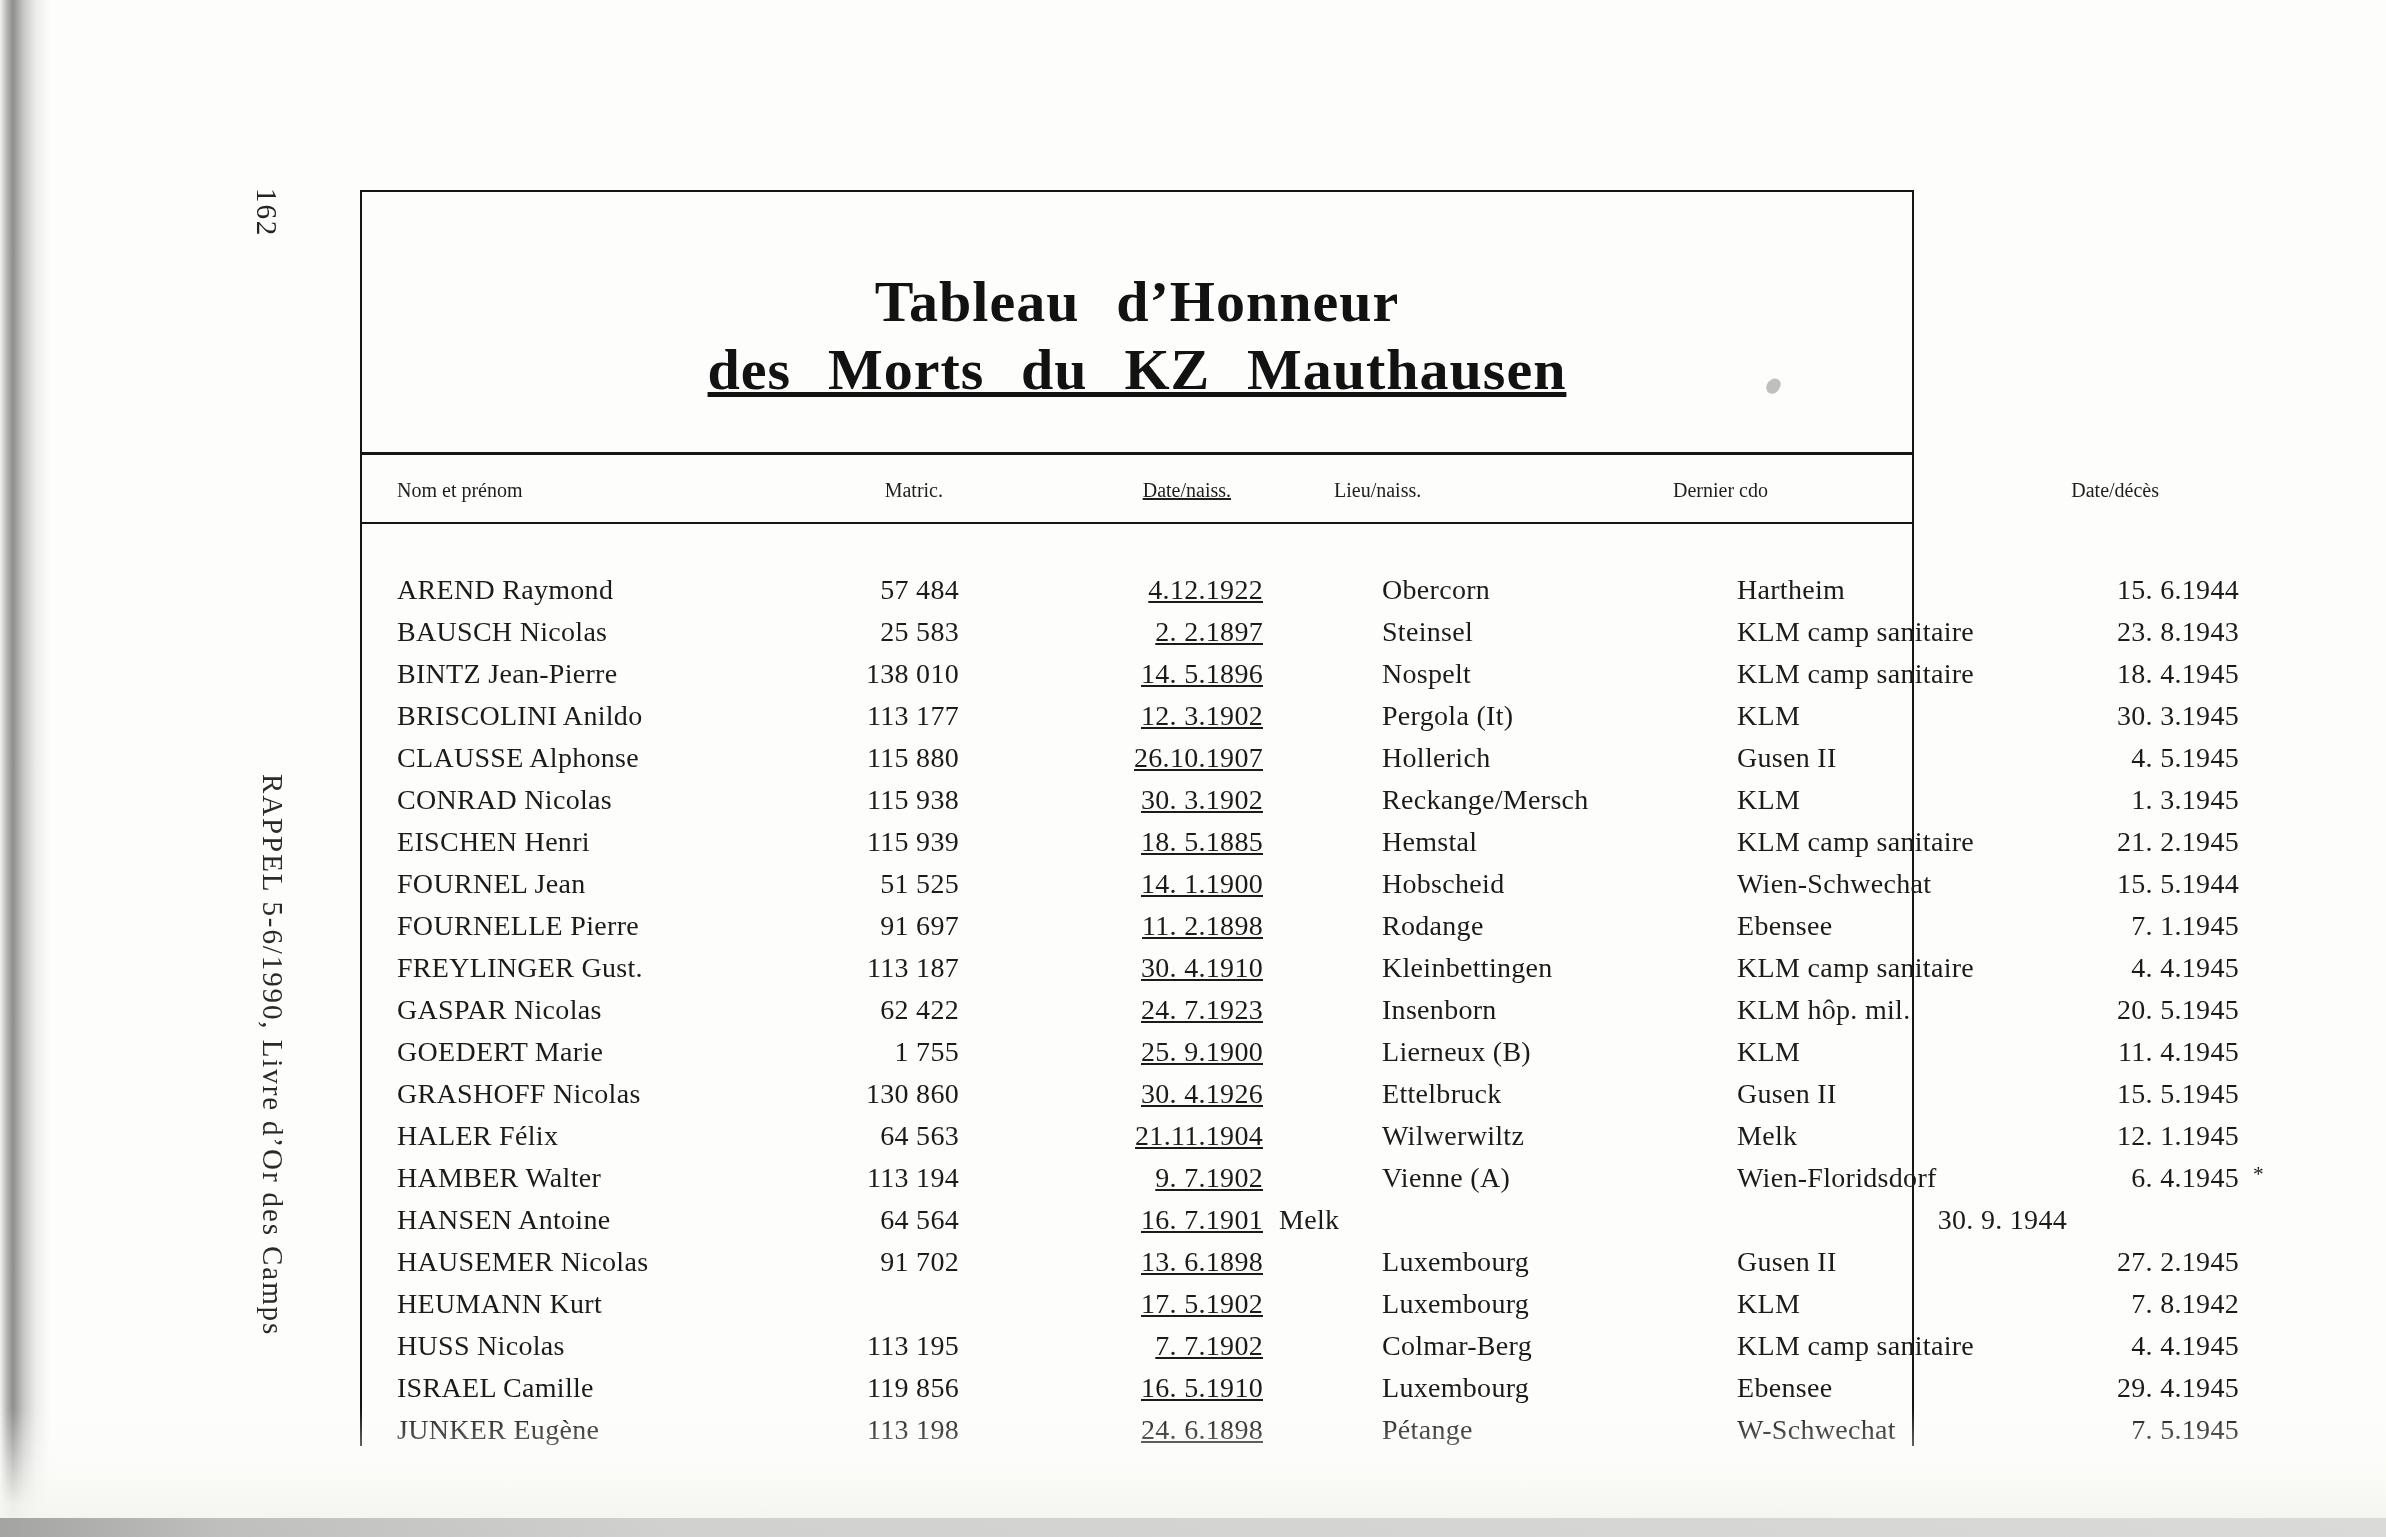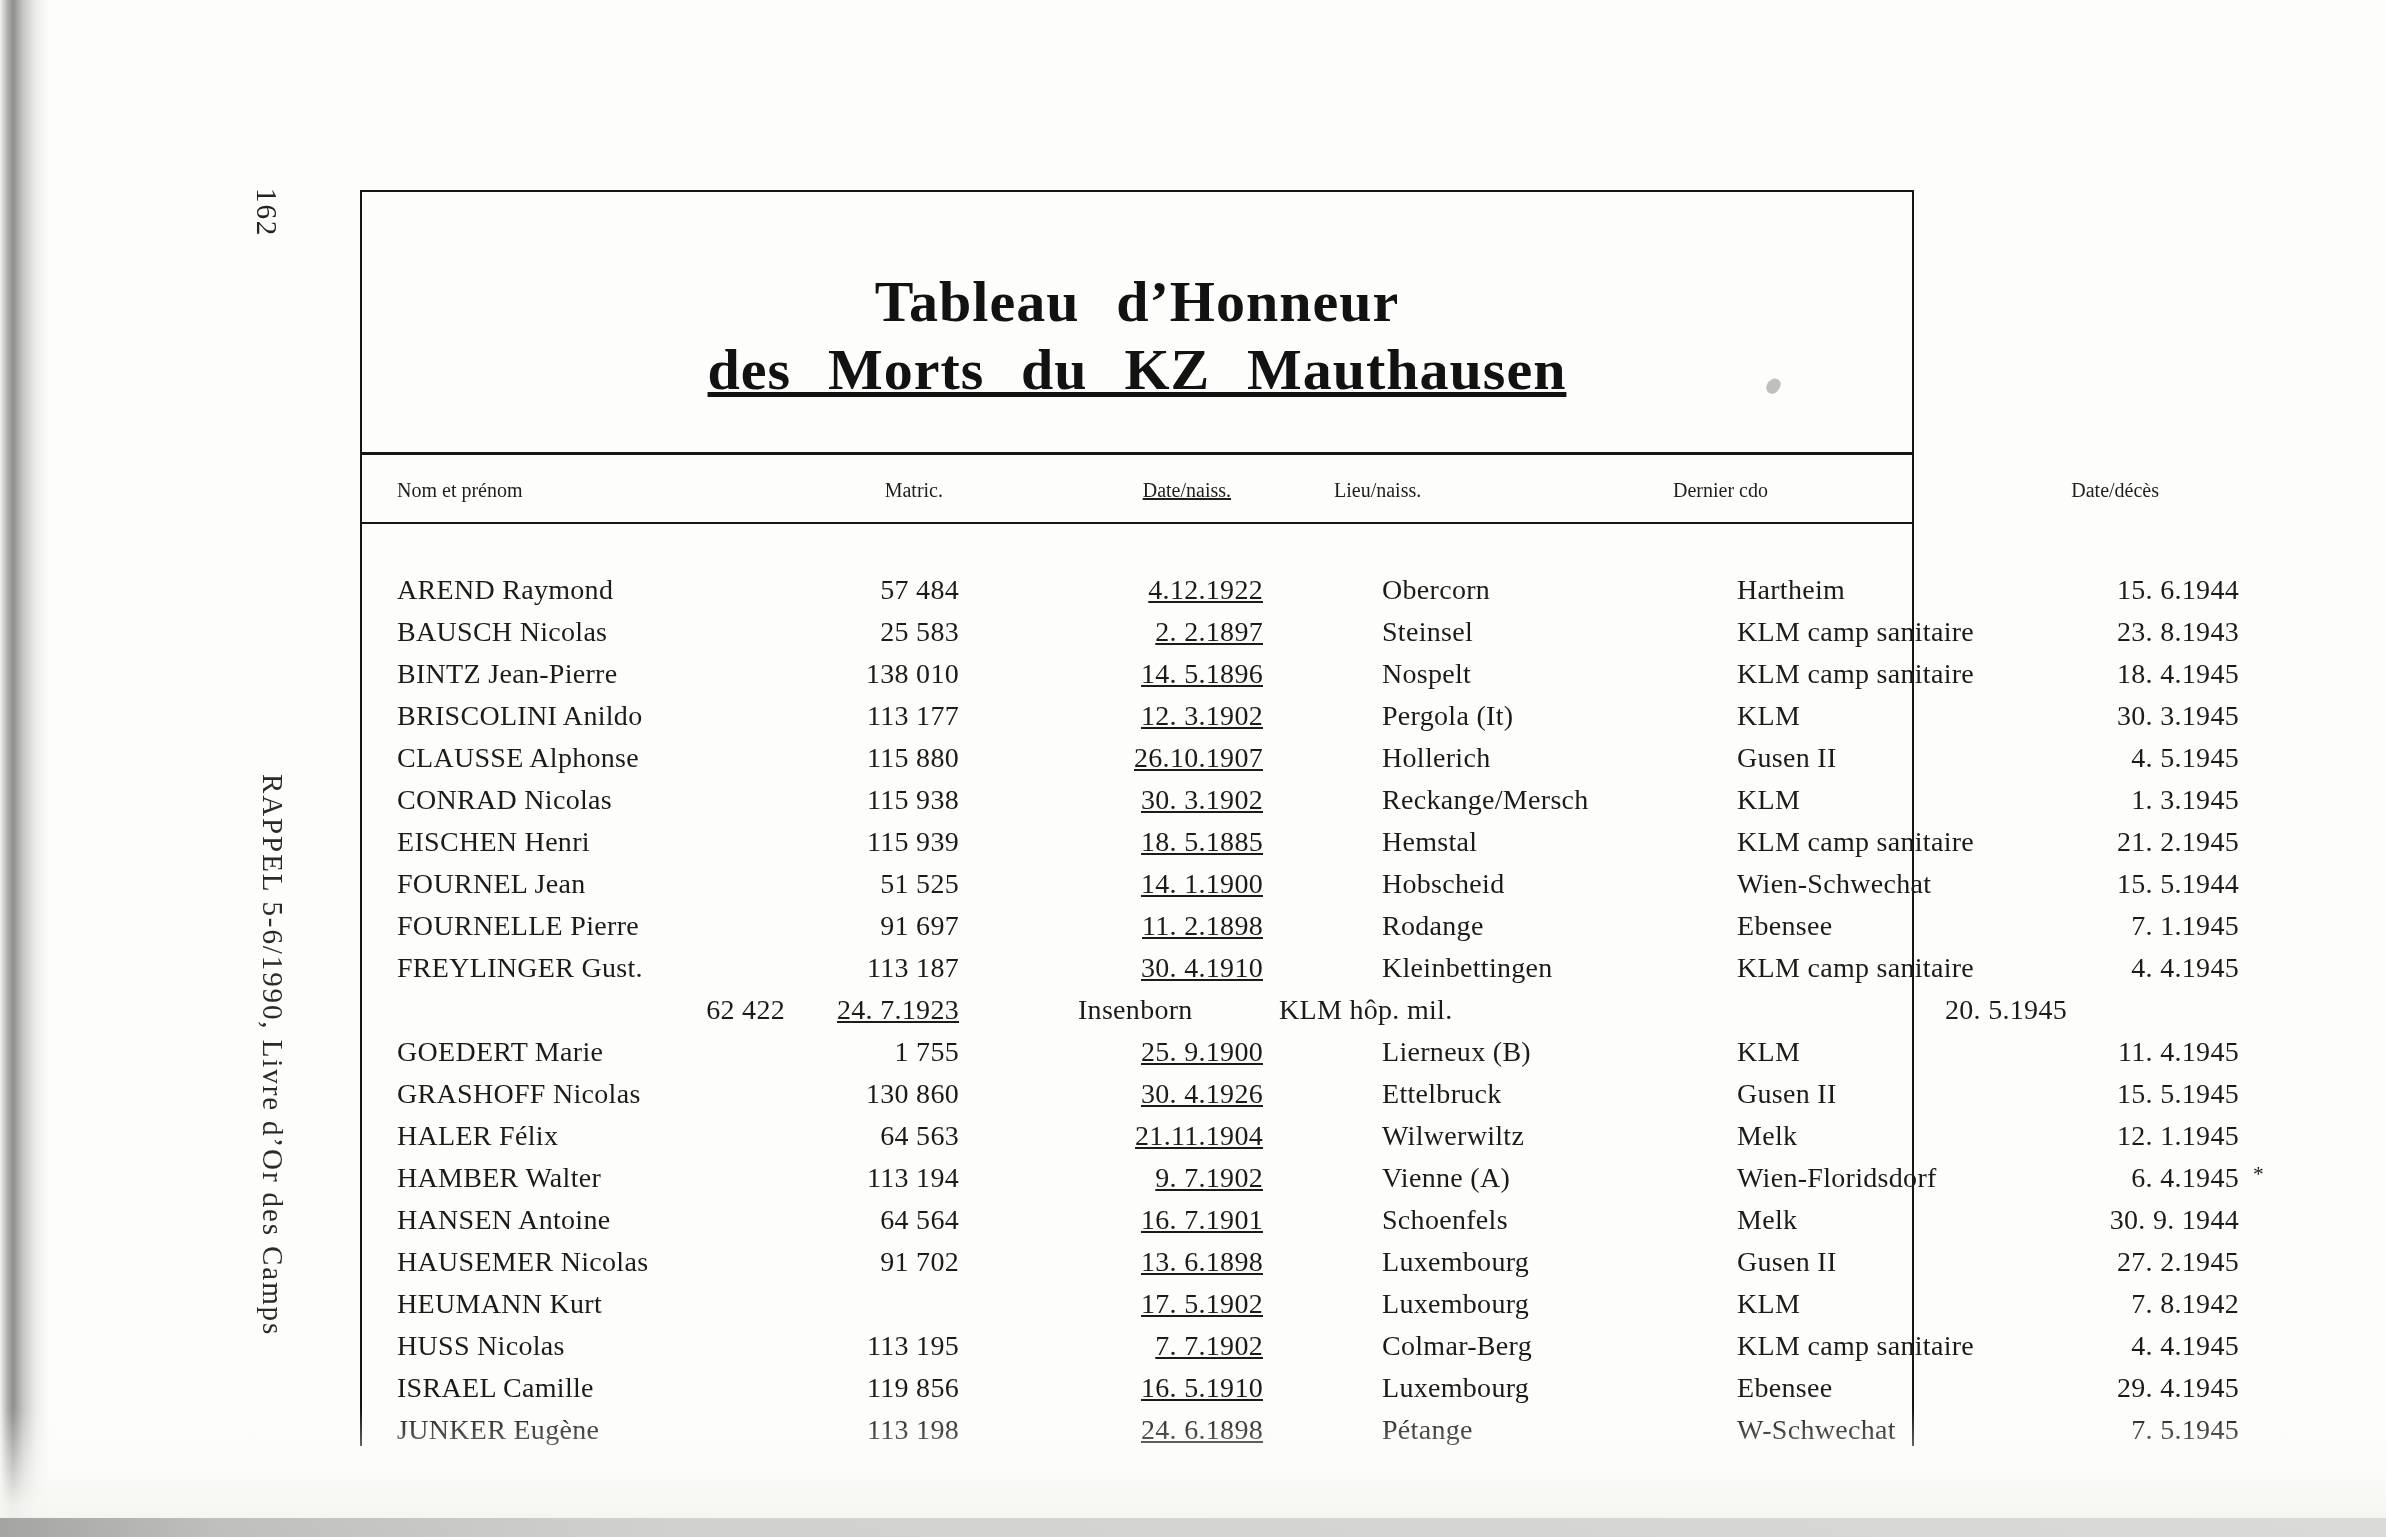--- a/index.html
+++ b/index.html
@@ -201,20 +201,21 @@
   <div class="row grid6">
     <div class="c-name">FREYLINGER Gust.</div>
     <div class="c-matric">113 187</div>
     <div class="c-birth">30. 4.1910</div>
     <div class="c-place">Kleinbettingen</div>
     <div class="c-cdo">KLM camp sanitaire</div>
     <div class="c-death"><span class="death-val">4. 4.1945</span><span class="death-note"></span></div>
   </div>
 
   <div class="row grid6">
+    <div class="c-name">GASPAR Nicolas</div>
     <div class="c-matric">62 422</div>
     <div class="c-birth">24. 7.1923</div>
     <div class="c-place">Insenborn</div>
     <div class="c-cdo">KLM hôp. mil.</div>
     <div class="c-death"><span class="death-val">20. 5.1945</span><span class="death-note"></span></div>
   </div>
 
   <div class="row grid6">
     <div class="c-name">GOEDERT Marie</div>
     <div class="c-matric">1 755</div>
@@ -248,21 +249,20 @@
     <div class="c-birth">9. 7.1902</div>
     <div class="c-place">Vienne (A)</div>
     <div class="c-cdo">Wien-Floridsdorf</div>
     <div class="c-death"><span class="death-val">6. 4.1945</span><span class="death-note">*</span></div>
   </div>
 
   <div class="row grid6">
     <div class="c-name">HANSEN Antoine</div>
     <div class="c-matric">64 564</div>
     <div class="c-birth">16. 7.1901</div>
-    <div class="c-place">Schoenfels</div>
     <div class="c-cdo">Melk</div>
     <div class="c-death"><span class="death-val">30. 9. 1944</span><span class="death-note"></span></div>
   </div>
 
   <div class="row grid6">
     <div class="c-name">HAUSEMER Nicolas</div>
     <div class="c-matric">91 702</div>
     <div class="c-birth">13. 6.1898</div>
     <div class="c-place">Luxembourg</div>
     <div class="c-cdo">Gusen II</div>

